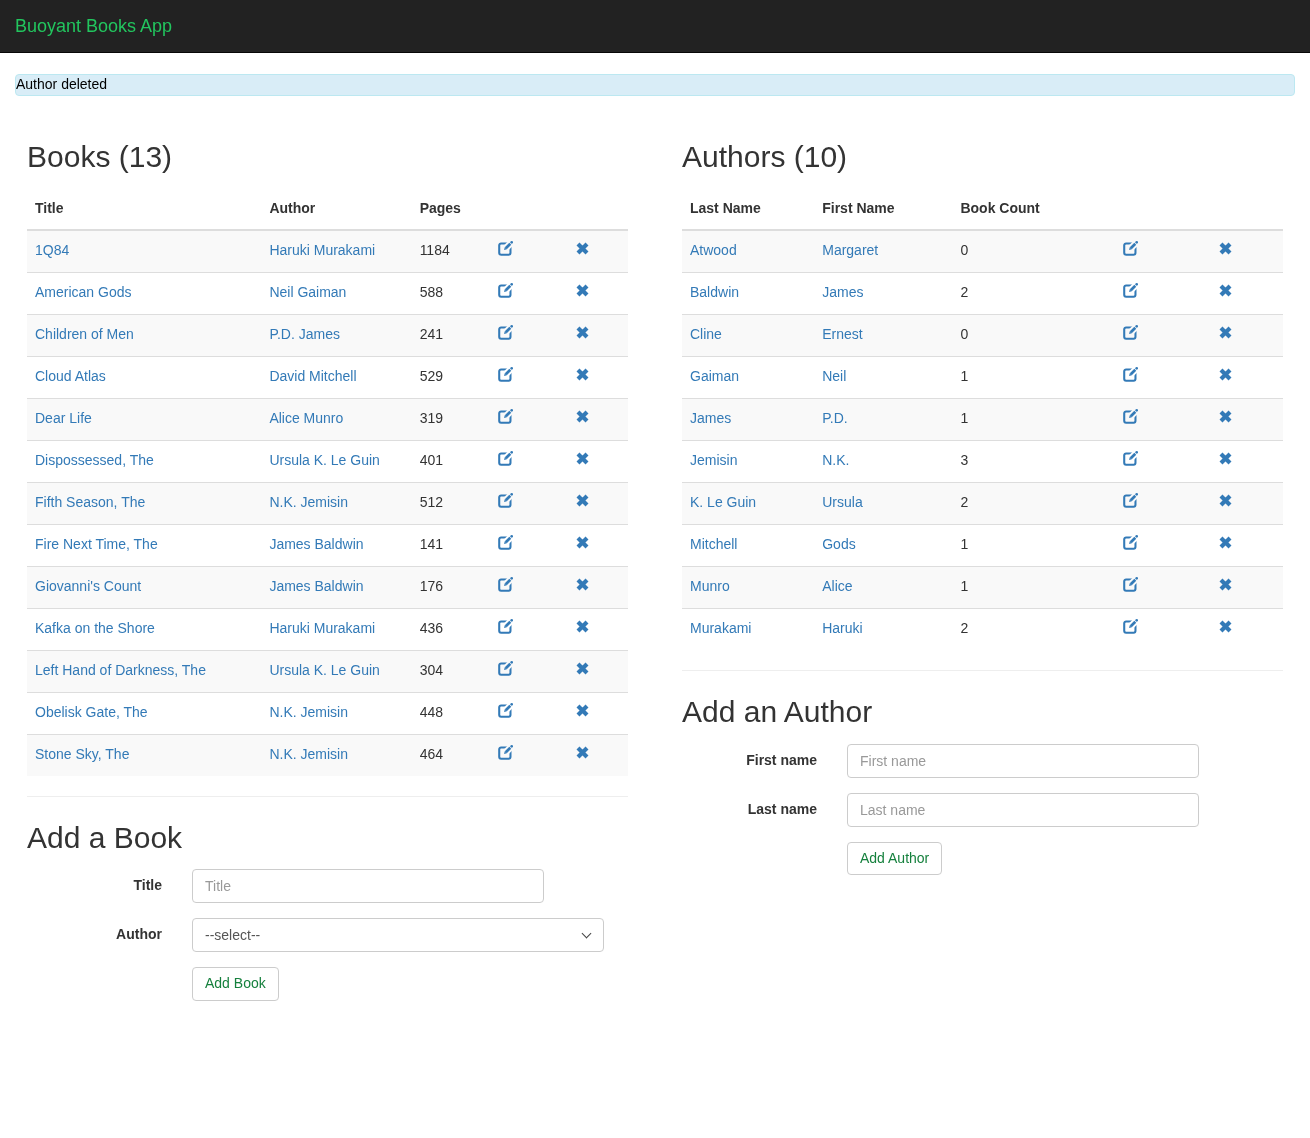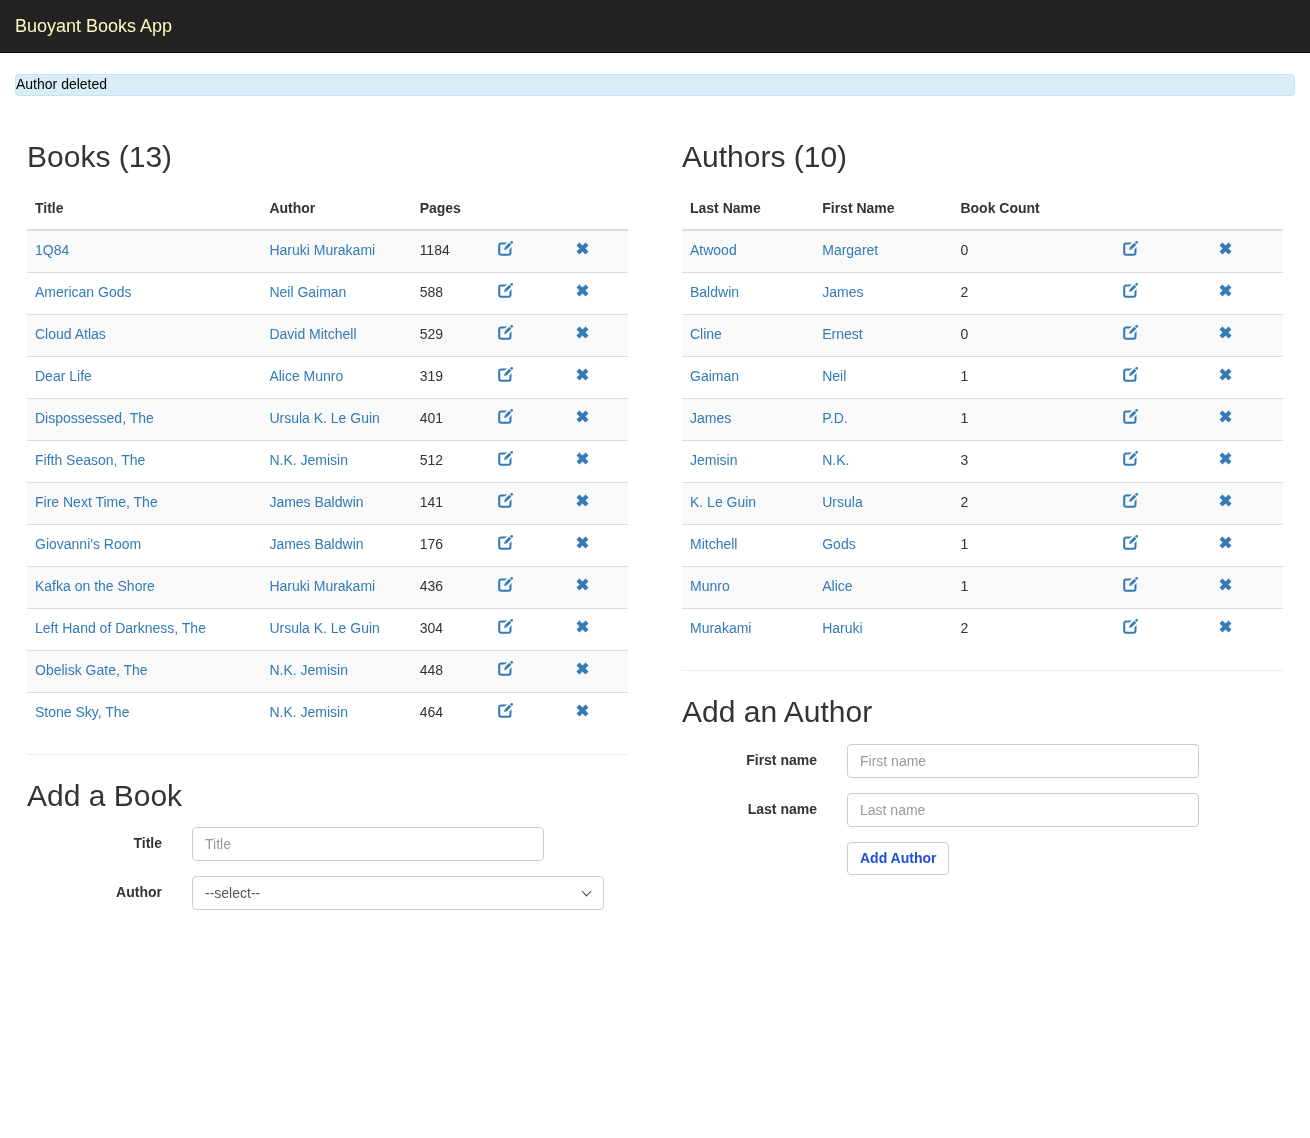--- a/index.html
+++ b/index.html
@@ -8,21 +8,21 @@
     width: 1310px; min-height: 1138px; background: #fff; color: #333;
     font-family: "Liberation Sans", sans-serif; font-size: 14px; line-height: 1.42857;
   }
   a { color: #337ab7; text-decoration: none; }
 
   
   .navbar {
     background: #222; border-bottom: 1px solid #080808; min-height: 53px;
     display: flex; align-items: center; padding: 0 15px; margin-bottom: 21px;
   }
-  .brand { color: #fef9c3; font-size: 18px; line-height: 52px; }
+  .brand { color: #22c55e; font-size: 18px; line-height: 52px; }
 
   .container { padding: 0 15px; }
 
   
   .alert-info {
     background: #d9edf7; border: 1px solid #bce8f1; color: #000000;
     border-radius: 4px; padding: 0; margin-bottom: 20px;
   }
 
   
@@ -61,22 +61,22 @@
   .input-small { width: 78px; }
   .select-wrap { position: relative; width: 412px; }
   .select-wrap select { width: 100%; appearance: none; -webkit-appearance: none; }
   .chev {
     position: absolute; right: 14px; top: 12px; width: 7px; height: 7px;
     border-right: 1.5px solid #444; border-bottom: 1.5px solid #444;
     transform: rotate(45deg); pointer-events: none;
   }
   .btn {
     display: inline-block; padding: 6px 12px; font-size: 14px; font-family: inherit;
-    line-height: 1.42857; color: #1d4ed8; background: #fff; border: 1px solid #ccc;
-    border-radius: 4px; cursor: pointer; font-weight: bold;
+    line-height: 1.42857; color: #15803d; background: #fff; border: 1px solid #ccc;
+    border-radius: 4px; cursor: pointer;
   }
 </style>
 </head>
 <body>
 
 <svg width="0" height="0" style="position:absolute" aria-hidden="true">
   <defs>
     <mask id="pencil-mask" maskUnits="userSpaceOnUse" x="0" y="0" width="16" height="16">
       <rect width="16" height="16" fill="#fff"></rect>
       <line x1="16" y1="0" x2="7" y2="9" stroke="#000" stroke-width="7"></line>
@@ -140,20 +140,38 @@
                     <path d="M7.2 6.6 L9.4 8.8 L6.5 9.5 Z" fill="currentColor"></path>
                   </svg></a>
     </td>
     <td>
       <a href="#" class="icon-link"><svg class="gi" width="13" height="13" viewBox="0 0 13 13">
                     <path d="M2 2 L11 11 M11 2 L2 11" stroke="currentColor" stroke-width="4.2" fill="none"></path>
                   </svg></a>
     </td>
   </tr>
 
+  <tr>
+    <td><a href="#" class="f-title">Children of Men</a></td>
+    <td><a href="#" class="f-author">P.D. James</a></td>
+    <td class="f-pages">241</td>
+    <td>
+      <a href="#" class="icon-link"><svg class="gi" width="15" height="15" viewBox="0 0 16 16">
+                    <rect x="1.3" y="2.6" width="12" height="12" rx="2" fill="none" stroke="currentColor" stroke-width="2.2" mask="url(#pencil-mask)"></rect>
+                    <line x1="13.1" y1="2.9" x2="8.3" y2="7.7" stroke="currentColor" stroke-width="3"></line>
+                    <circle cx="14.6" cy="1.4" r="1.4" fill="currentColor"></circle>
+                    <path d="M7.2 6.6 L9.4 8.8 L6.5 9.5 Z" fill="currentColor"></path>
+                  </svg></a>
+    </td>
+    <td>
+      <a href="#" class="icon-link"><svg class="gi" width="13" height="13" viewBox="0 0 13 13">
+                    <path d="M2 2 L11 11 M11 2 L2 11" stroke="currentColor" stroke-width="4.2" fill="none"></path>
+                  </svg></a>
+    </td>
+  </tr>
 
   <tr>
     <td><a href="#" class="f-title">Cloud Atlas</a></td>
     <td><a href="#" class="f-author">David Mitchell</a></td>
     <td class="f-pages">529</td>
     <td>
       <a href="#" class="icon-link"><svg class="gi" width="15" height="15" viewBox="0 0 16 16">
                     <rect x="1.3" y="2.6" width="12" height="12" rx="2" fill="none" stroke="currentColor" stroke-width="2.2" mask="url(#pencil-mask)"></rect>
                     <line x1="13.1" y1="2.9" x2="8.3" y2="7.7" stroke="currentColor" stroke-width="3"></line>
                     <circle cx="14.6" cy="1.4" r="1.4" fill="currentColor"></circle>
@@ -237,21 +255,21 @@
                   </svg></a>
     </td>
     <td>
       <a href="#" class="icon-link"><svg class="gi" width="13" height="13" viewBox="0 0 13 13">
                     <path d="M2 2 L11 11 M11 2 L2 11" stroke="currentColor" stroke-width="4.2" fill="none"></path>
                   </svg></a>
     </td>
   </tr>
 
   <tr>
-    <td><a href="#" class="f-title">Giovanni's Room</a></td>
+    <td><a href="#" class="f-title">Giovanni's Count</a></td>
     <td><a href="#" class="f-author">James Baldwin</a></td>
     <td class="f-pages">176</td>
     <td>
       <a href="#" class="icon-link"><svg class="gi" width="15" height="15" viewBox="0 0 16 16">
                     <rect x="1.3" y="2.6" width="12" height="12" rx="2" fill="none" stroke="currentColor" stroke-width="2.2" mask="url(#pencil-mask)"></rect>
                     <line x1="13.1" y1="2.9" x2="8.3" y2="7.7" stroke="currentColor" stroke-width="3"></line>
                     <circle cx="14.6" cy="1.4" r="1.4" fill="currentColor"></circle>
                     <path d="M7.2 6.6 L9.4 8.8 L6.5 9.5 Z" fill="currentColor"></path>
                   </svg></a>
     </td>
@@ -355,20 +373,23 @@
             <div class="select-wrap">
               <select class="form-control">
                 <option>--select--</option>
               </select>
               <span class="chev"></span>
             </div>
           </div>
         </div>
         <div class="form-group">
           <span class="control-label"></span>
+          <div class="controls">
+            <button type="button" class="btn">Add Book</button>
+          </div>
         </div>
       </form>
     </div>
 
     <div class="col-half">
       <h2>Authors (10)</h2>
       <table class="table">
         <thead>
           <tr>
             <th class="at-c1">Last Name</th>

